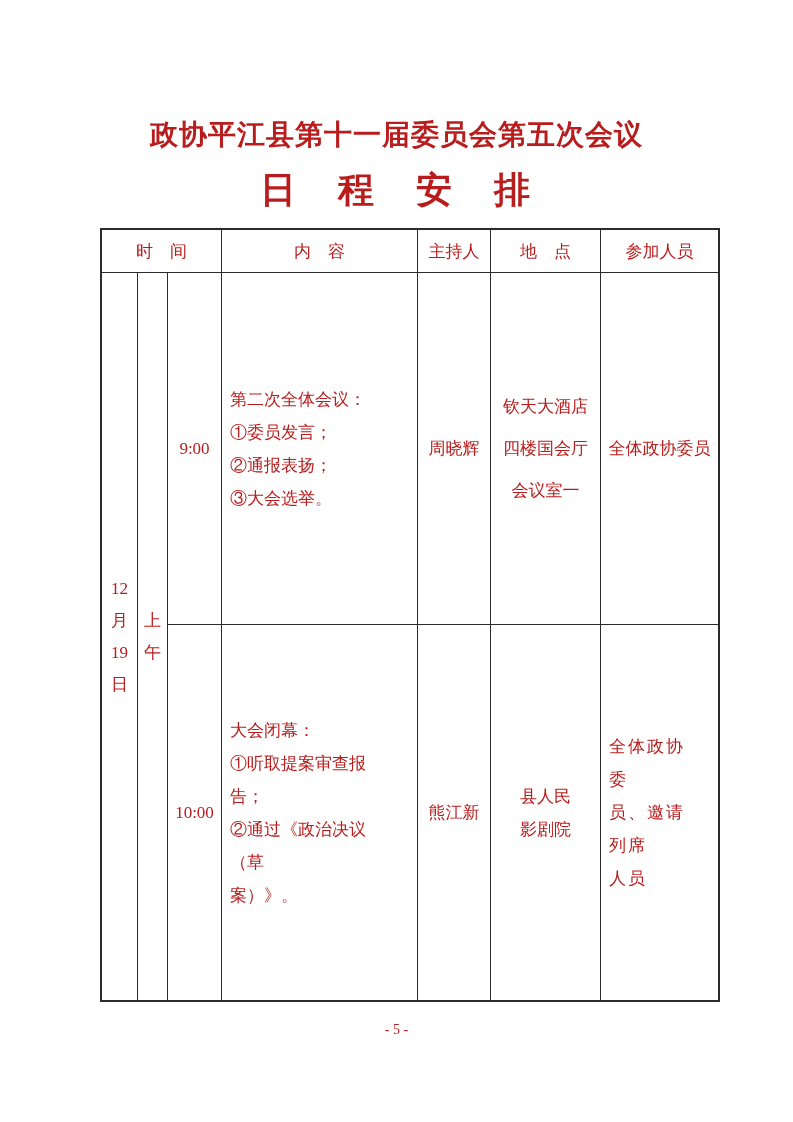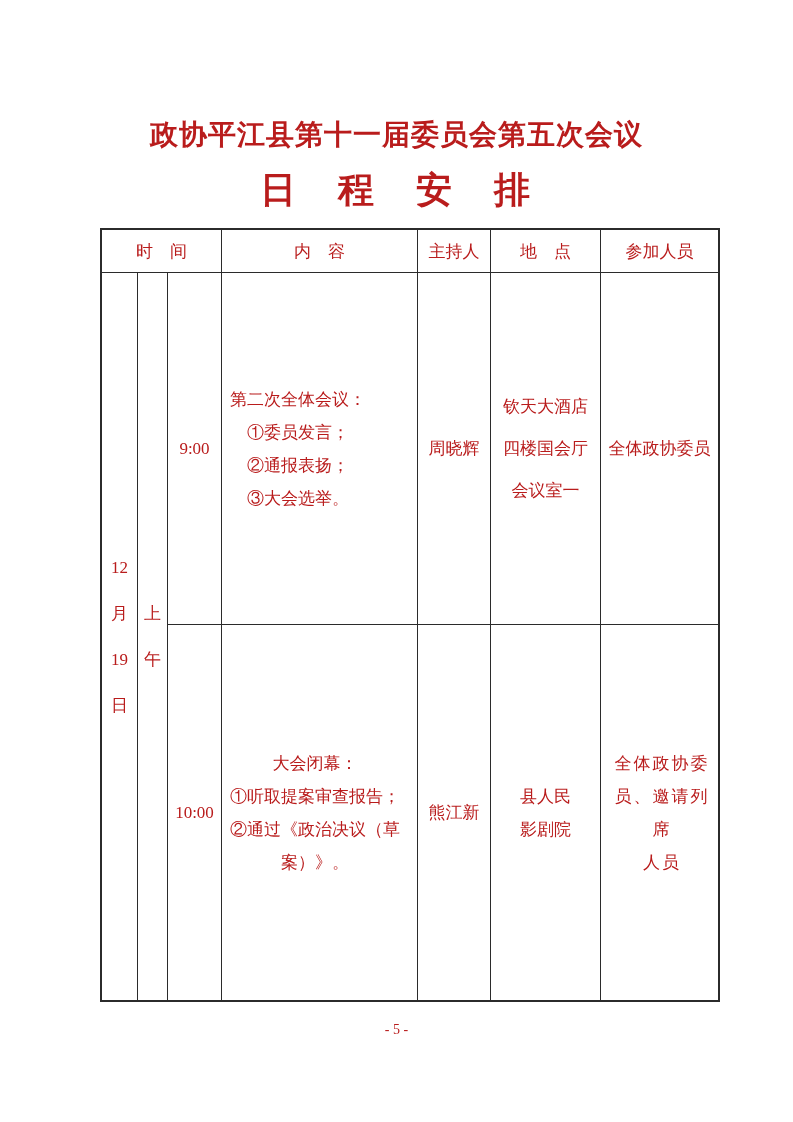--- a/index.html
+++ b/index.html
@@ -29,24 +29,24 @@
   }
   .c {
     display:flex; align-items:center; justify-content:center;
     text-align:center; box-sizing:border-box;
     border-right:1px solid #2b2b2b; border-bottom:1px solid #2b2b2b;
     overflow:hidden;
   }
   .nr { border-right:none; }
   .nb { border-bottom:none; }
   .ml { white-space:pre-line; }
-  .left { justify-content:flex-start; text-align:center; padding-left:8px; padding-right:3px; }
+  .left { justify-content:flex-start; text-align:left; padding-left:8px; padding-right:20px; }
   .lh33 { line-height:33px; }
   .lh42 { line-height:42px; }
-  .lh46 { line-height:46px; }
+  .lh46 { line-height:32px; }
   .ls2 { letter-spacing:2px;font-family:Liberation Serif, serif; }
   .hdr { font-size:17px; white-space:pre; }
   .page-number {
     position:absolute; top:1022px; left:0; width:793px;
     text-align:center; font-size:14px; white-space:pre;
   }
 </style>
 </head>
 <body>
 

